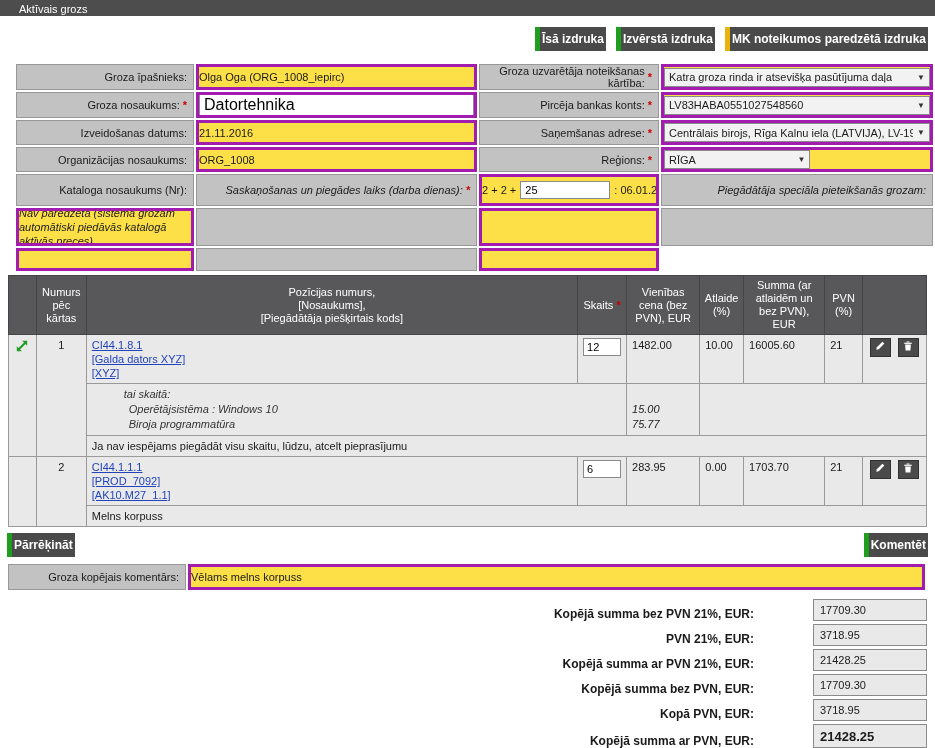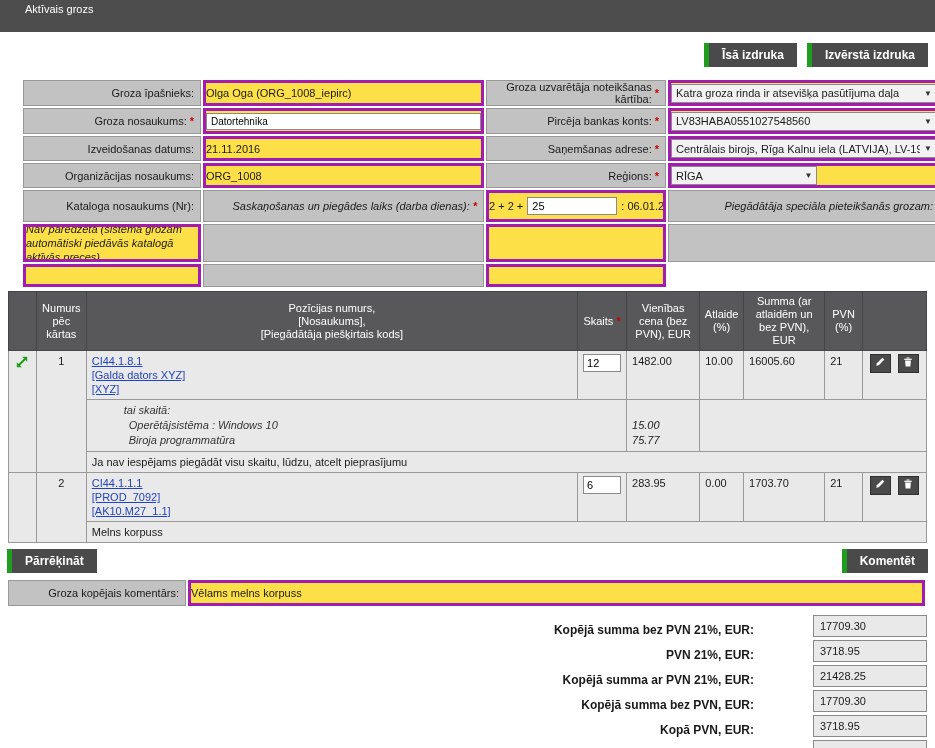--- a/index.html
+++ b/index.html
@@ -6,53 +6,53 @@
   html,body { margin:0; padding:0; }
   body {
     width: 935px; height: 748px; overflow: hidden;
     background: #ffffff;
     font-family: "Liberation Sans", sans-serif;
     font-size: 12px; color: #1a1a1a;
     position: relative;
   }
   
   .titlebar {
-    height: 32px; background: #4d4d4d; color: #fff;
-    font-size: 11px; line-height: 18px; padding-left: 25px;
+    height: 16px; background: #4d4d4d; color: #fff;
+    font-size: 11px; line-height: 18px; padding-left: 19px;
   }
   
   .btn {
     background: #4a4a4a; color: #fff; font-weight: bold; font-size: 12px;
     font-family: inherit; border: none; border-left: 5px solid #1f9d1f;
-    padding: 5px 13px; cursor: pointer; white-space: nowrap;
+    padding: 5px 2px; cursor: pointer; white-space: nowrap;
   }
   .btn.yellow { border-left-color: #e8b409; }
   .top-actions { display: flex; justify-content: flex-end; gap: 10px; margin: 11px 7px 13px; }
   
   .form-grid {
     display: grid;
     grid-template-columns: 178px 281px 180px 272px;
     grid-template-rows: 26px 26px 25px 25px 32px 38px 23px;
-    gap: 2px; margin: 0 23px;
+    gap: 2px; margin: 0 16px;
   }
   .flabel {
     background: #c2c2c2; border: 1px solid #989898;
     display: flex; align-items: center; justify-content: flex-end;
     text-align: right; padding: 2px 6px; font-size: 11px; line-height: 12px;
     overflow: hidden;
   }
   .fvalue {
     background: #fde047; border: 3px solid #a21caf;
     display: flex; align-items: center; padding: 2px 0;
     font-size: 11px; overflow: hidden; white-space: nowrap;
   }
   .req { color: #cc0000; font-weight: bold; margin-left: 3px; }
   .text-input {
-    width: 100%; height: 17px; border: 1px solid #8a8a8a; background: #fff;
-    font-family: inherit; font-size: 10px; padding: 1px 4px;
+    width: 100%; height: 25px; border: 1px solid #8a8a8a; background: #fff;
+    font-family: inherit; font-size: 16px; padding: 1px 4px;
   }
   .select {
     background: #f2f2f2; border: 1px solid #8a8a8a; height: 19px;
     display: flex; align-items: center; justify-content: space-between;
     padding: 0 4px; width: 100%; cursor: pointer; overflow: hidden; white-space: nowrap;
   }
   .select.narrow { width: 55%; }
   .select-text { overflow: hidden; text-overflow: clip; }
   .select-arrow { font-size: 8px; color: #333; margin-left: 4px; }
   .delivery-wrap { display: flex; align-items: center; gap: 4px; white-space: nowrap; }
@@ -106,20 +106,21 @@
   .total-row.grand .total-value { font-weight: bold; font-size: 13px; height: 24px; }
 </style>
 </head>
 <body>
 
 <div class="titlebar">Aktīvais grozs</div>
 
 <div class="top-actions">
   <button class="btn">Īsā izdruka</button>
   <button class="btn">Izvērstā izdruka</button>
+  <button class="btn yellow">MK noteikumos paredzētā izdruka</button>
 </div>
 
 <div class="form-grid">
 
   <div class="flabel">
       <span>Groza īpašnieks:</span>
     </div>
   <div class="fvalue">
       <span>Olga Oga (ORG_1008_iepirc)</span>
     </div>

